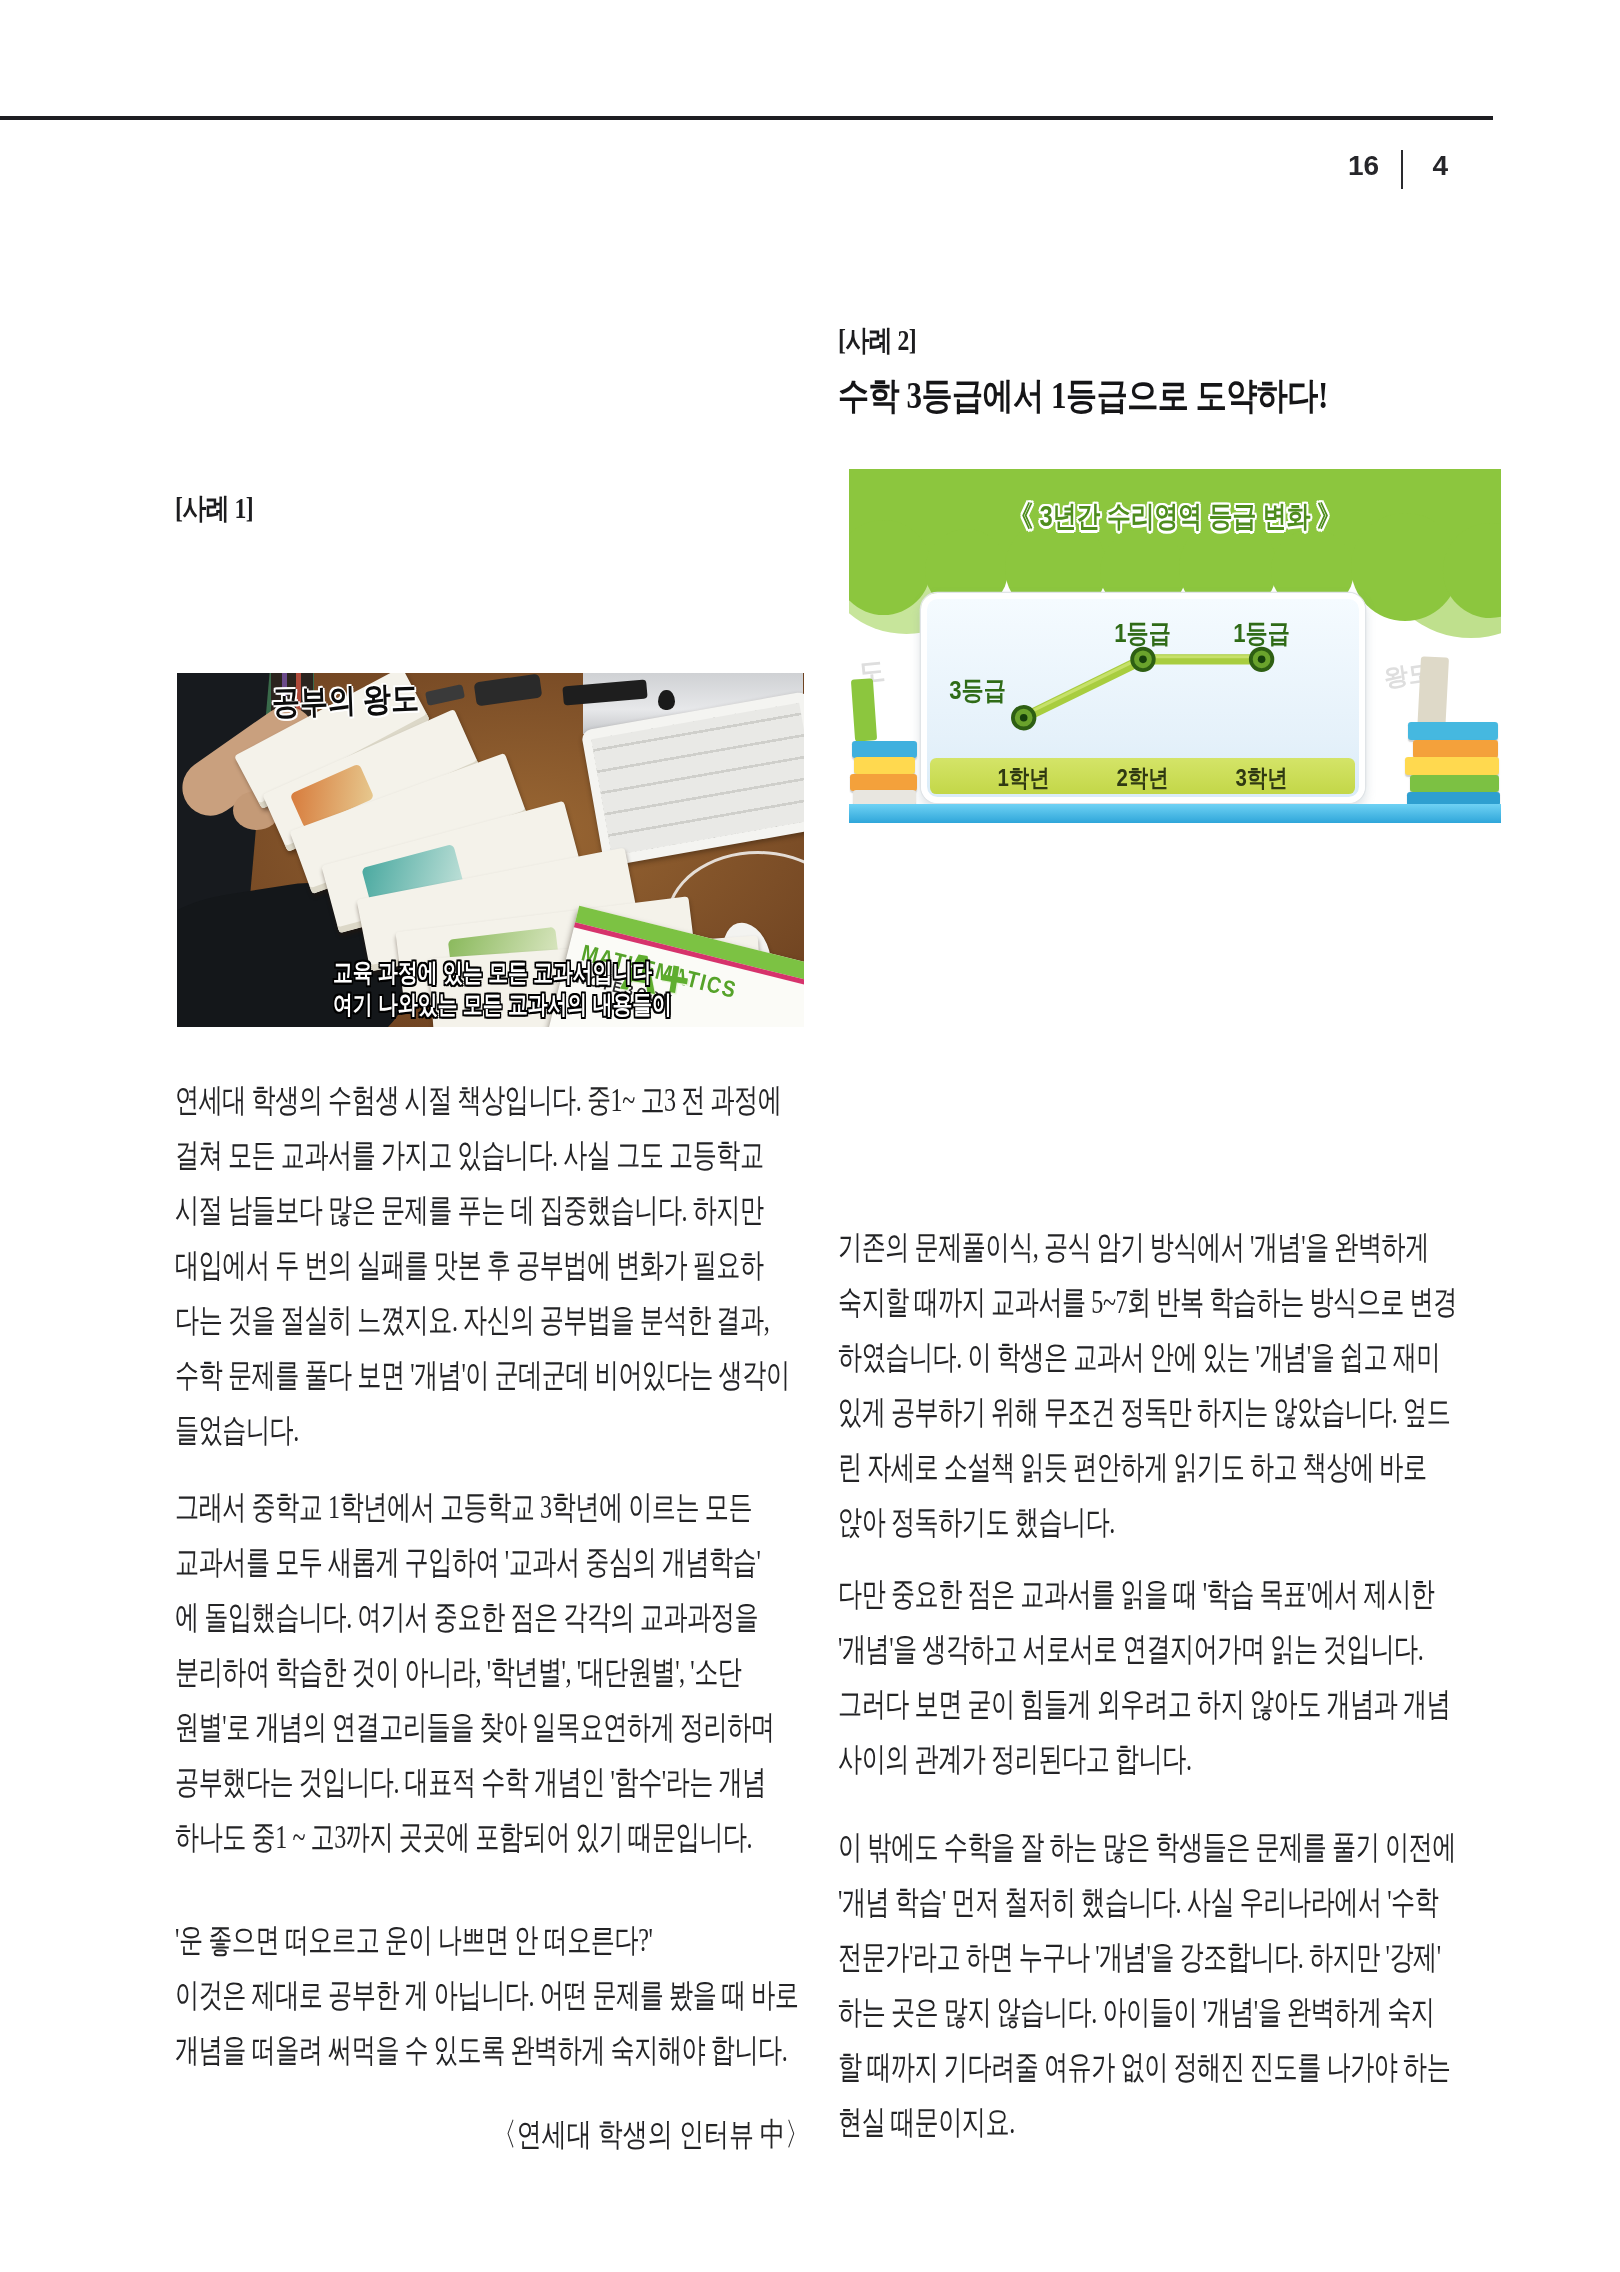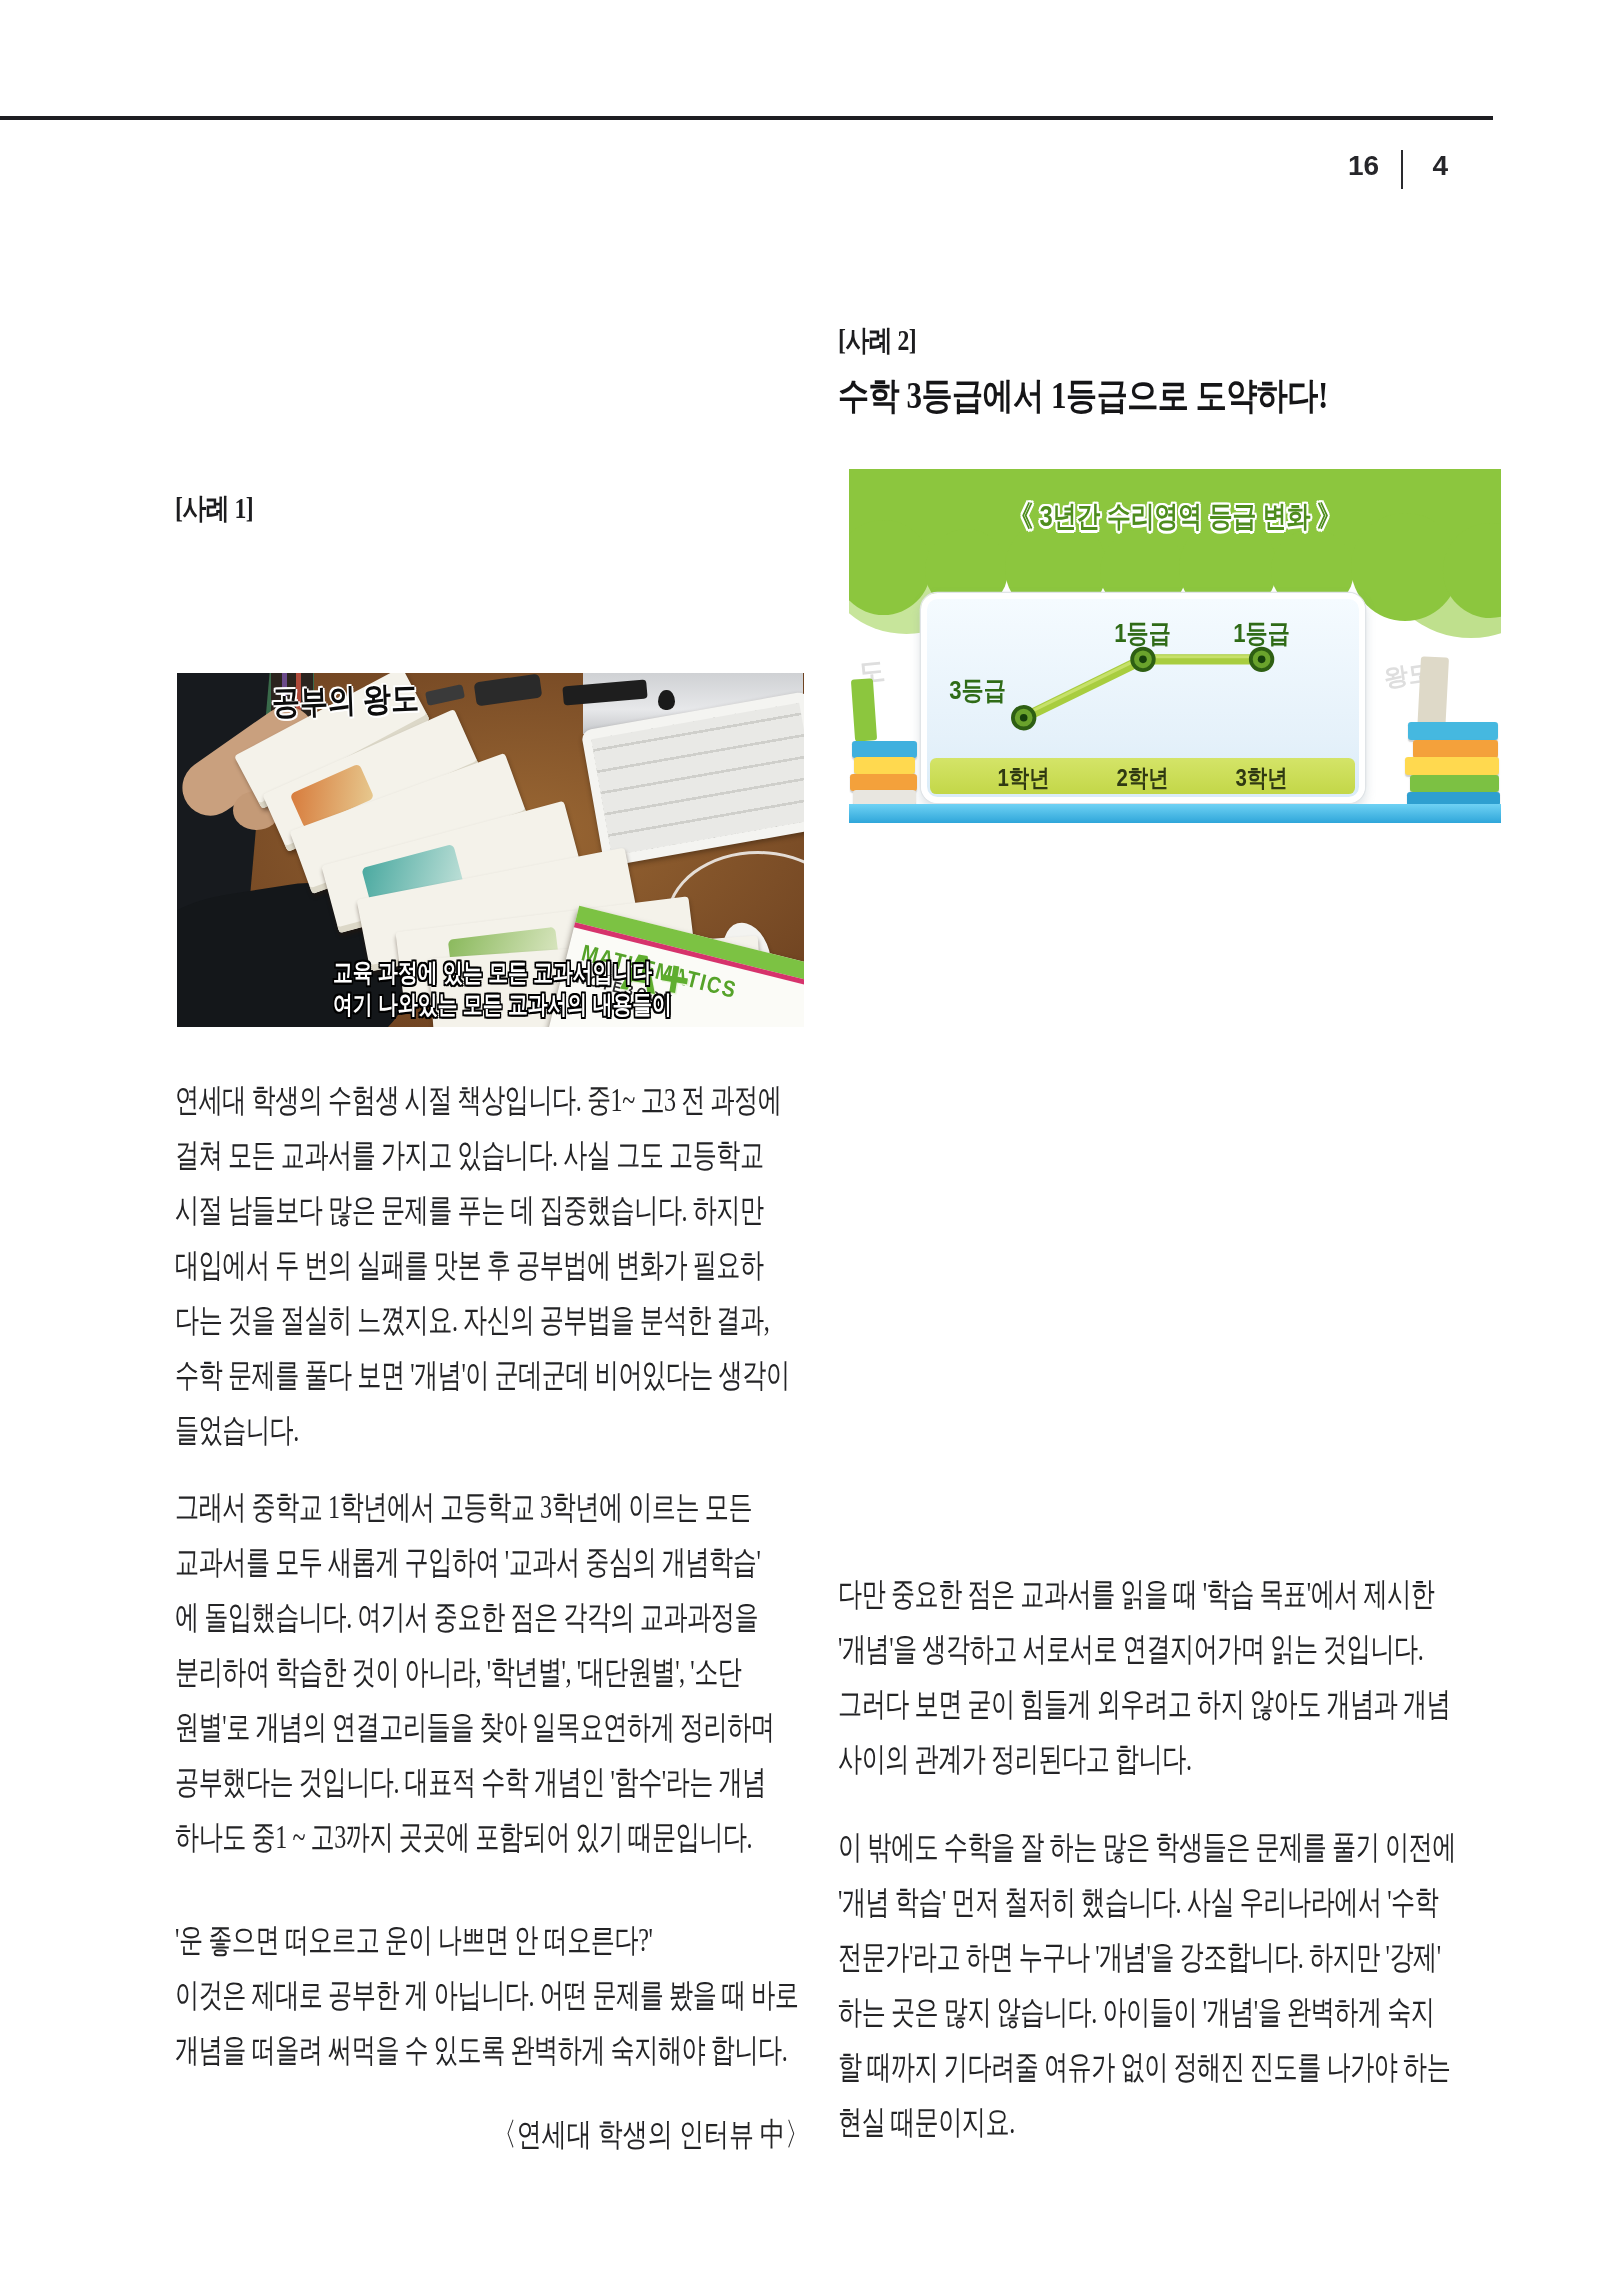--- a/index.html
+++ b/index.html
@@ -236,20 +236,28 @@
     <div class="abs" style="left:570px;top:188px;width:28px;height:77px;background:#ded9c8;border-radius:3.2px;transform:rotate(3deg);"></div>
     <div class="abs stack-bar" style="left:559px;top:253px;width:90px;height:18px;background:#45b8e0;"></div>
     <div class="abs stack-bar" style="left:564px;top:271px;width:85px;height:18px;background:#f4a13b;"></div>
     <div class="abs stack-bar" style="left:556px;top:288px;width:94px;height:18px;background:#ffd94f;"></div>
     <div class="abs stack-bar" style="left:561px;top:306px;width:89px;height:16.5px;background:#7cc143;"></div>
     <div class="abs stack-bar" style="left:558px;top:323px;width:93px;height:14px;background:#2e9fd0;"></div>
 
     <div class="abs blue-strip"></div>
   </div>
 
+  <div class="para" style="left:838px;top:1220px;">
+      <div class="tline">기존의 문제풀이식, 공식 암기 방식에서 '개념'을 완벽하게</div>
+      <div class="tline">숙지할 때까지 교과서를 5~7회 반복 학습하는 방식으로 변경</div>
+      <div class="tline">하였습니다. 이 학생은 교과서 안에 있는 '개념'을 쉽고 재미</div>
+      <div class="tline">있게 공부하기 위해 무조건 정독만 하지는 않았습니다. 엎드</div>
+      <div class="tline">린 자세로 소설책 읽듯 편안하게 읽기도 하고 책상에 바로</div>
+      <div class="tline">앉아 정독하기도 했습니다.</div>
+    </div>
   <div class="para" style="left:838px;top:1567px;font-family:Liberation Serif, serif;">
       <div class="tline">다만 중요한 점은 교과서를 읽을 때 '학습 목표'에서 제시한</div>
       <div class="tline">'개념'을 생각하고 서로서로 연결지어가며 읽는 것입니다.</div>
       <div class="tline">그러다 보면 굳이 힘들게 외우려고 하지 않아도 개념과 개념</div>
       <div class="tline">사이의 관계가 정리된다고 합니다.</div>
     </div>
   <div class="para" style="left:838px;top:1820px;font-family:Liberation Serif, serif;">
       <div class="tline">이 밖에도 수학을 잘 하는 많은 학생들은 문제를 풀기 이전에</div>
       <div class="tline">'개념 학습' 먼저 철저히 했습니다. 사실 우리나라에서 '수학</div>
       <div class="tline">전문가'라고 하면 누구나 '개념'을 강조합니다. 하지만 '강제'</div>

